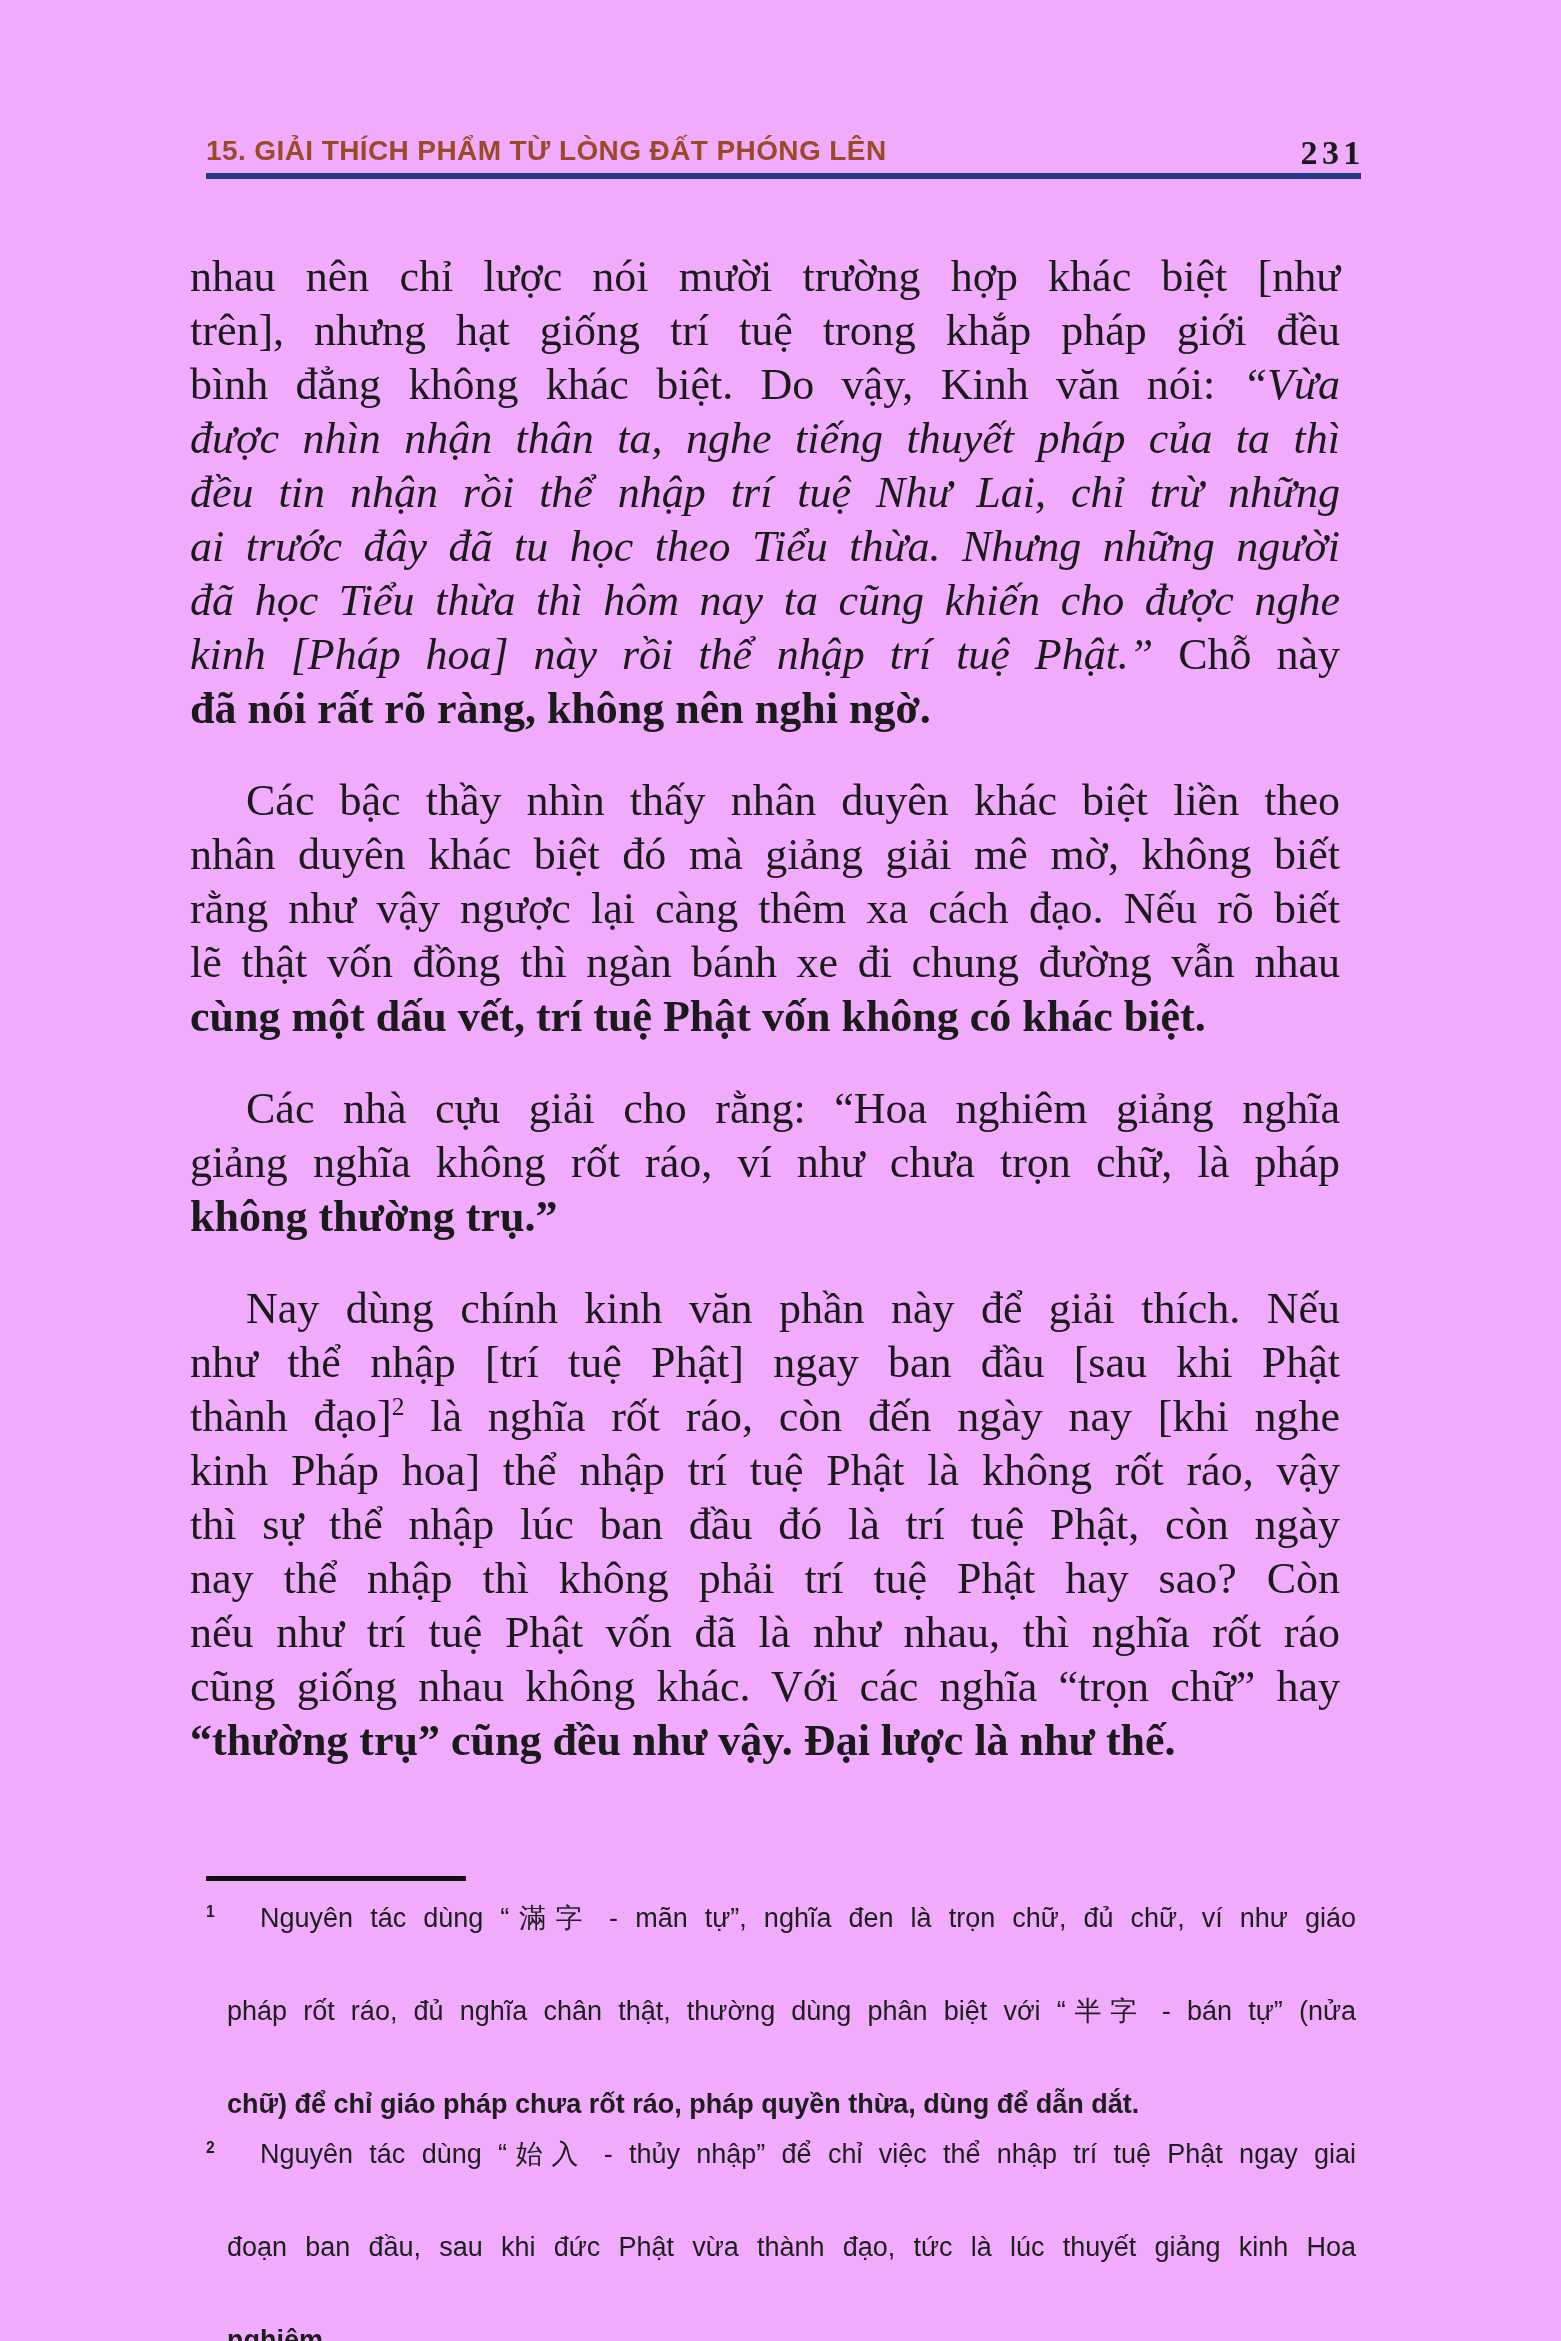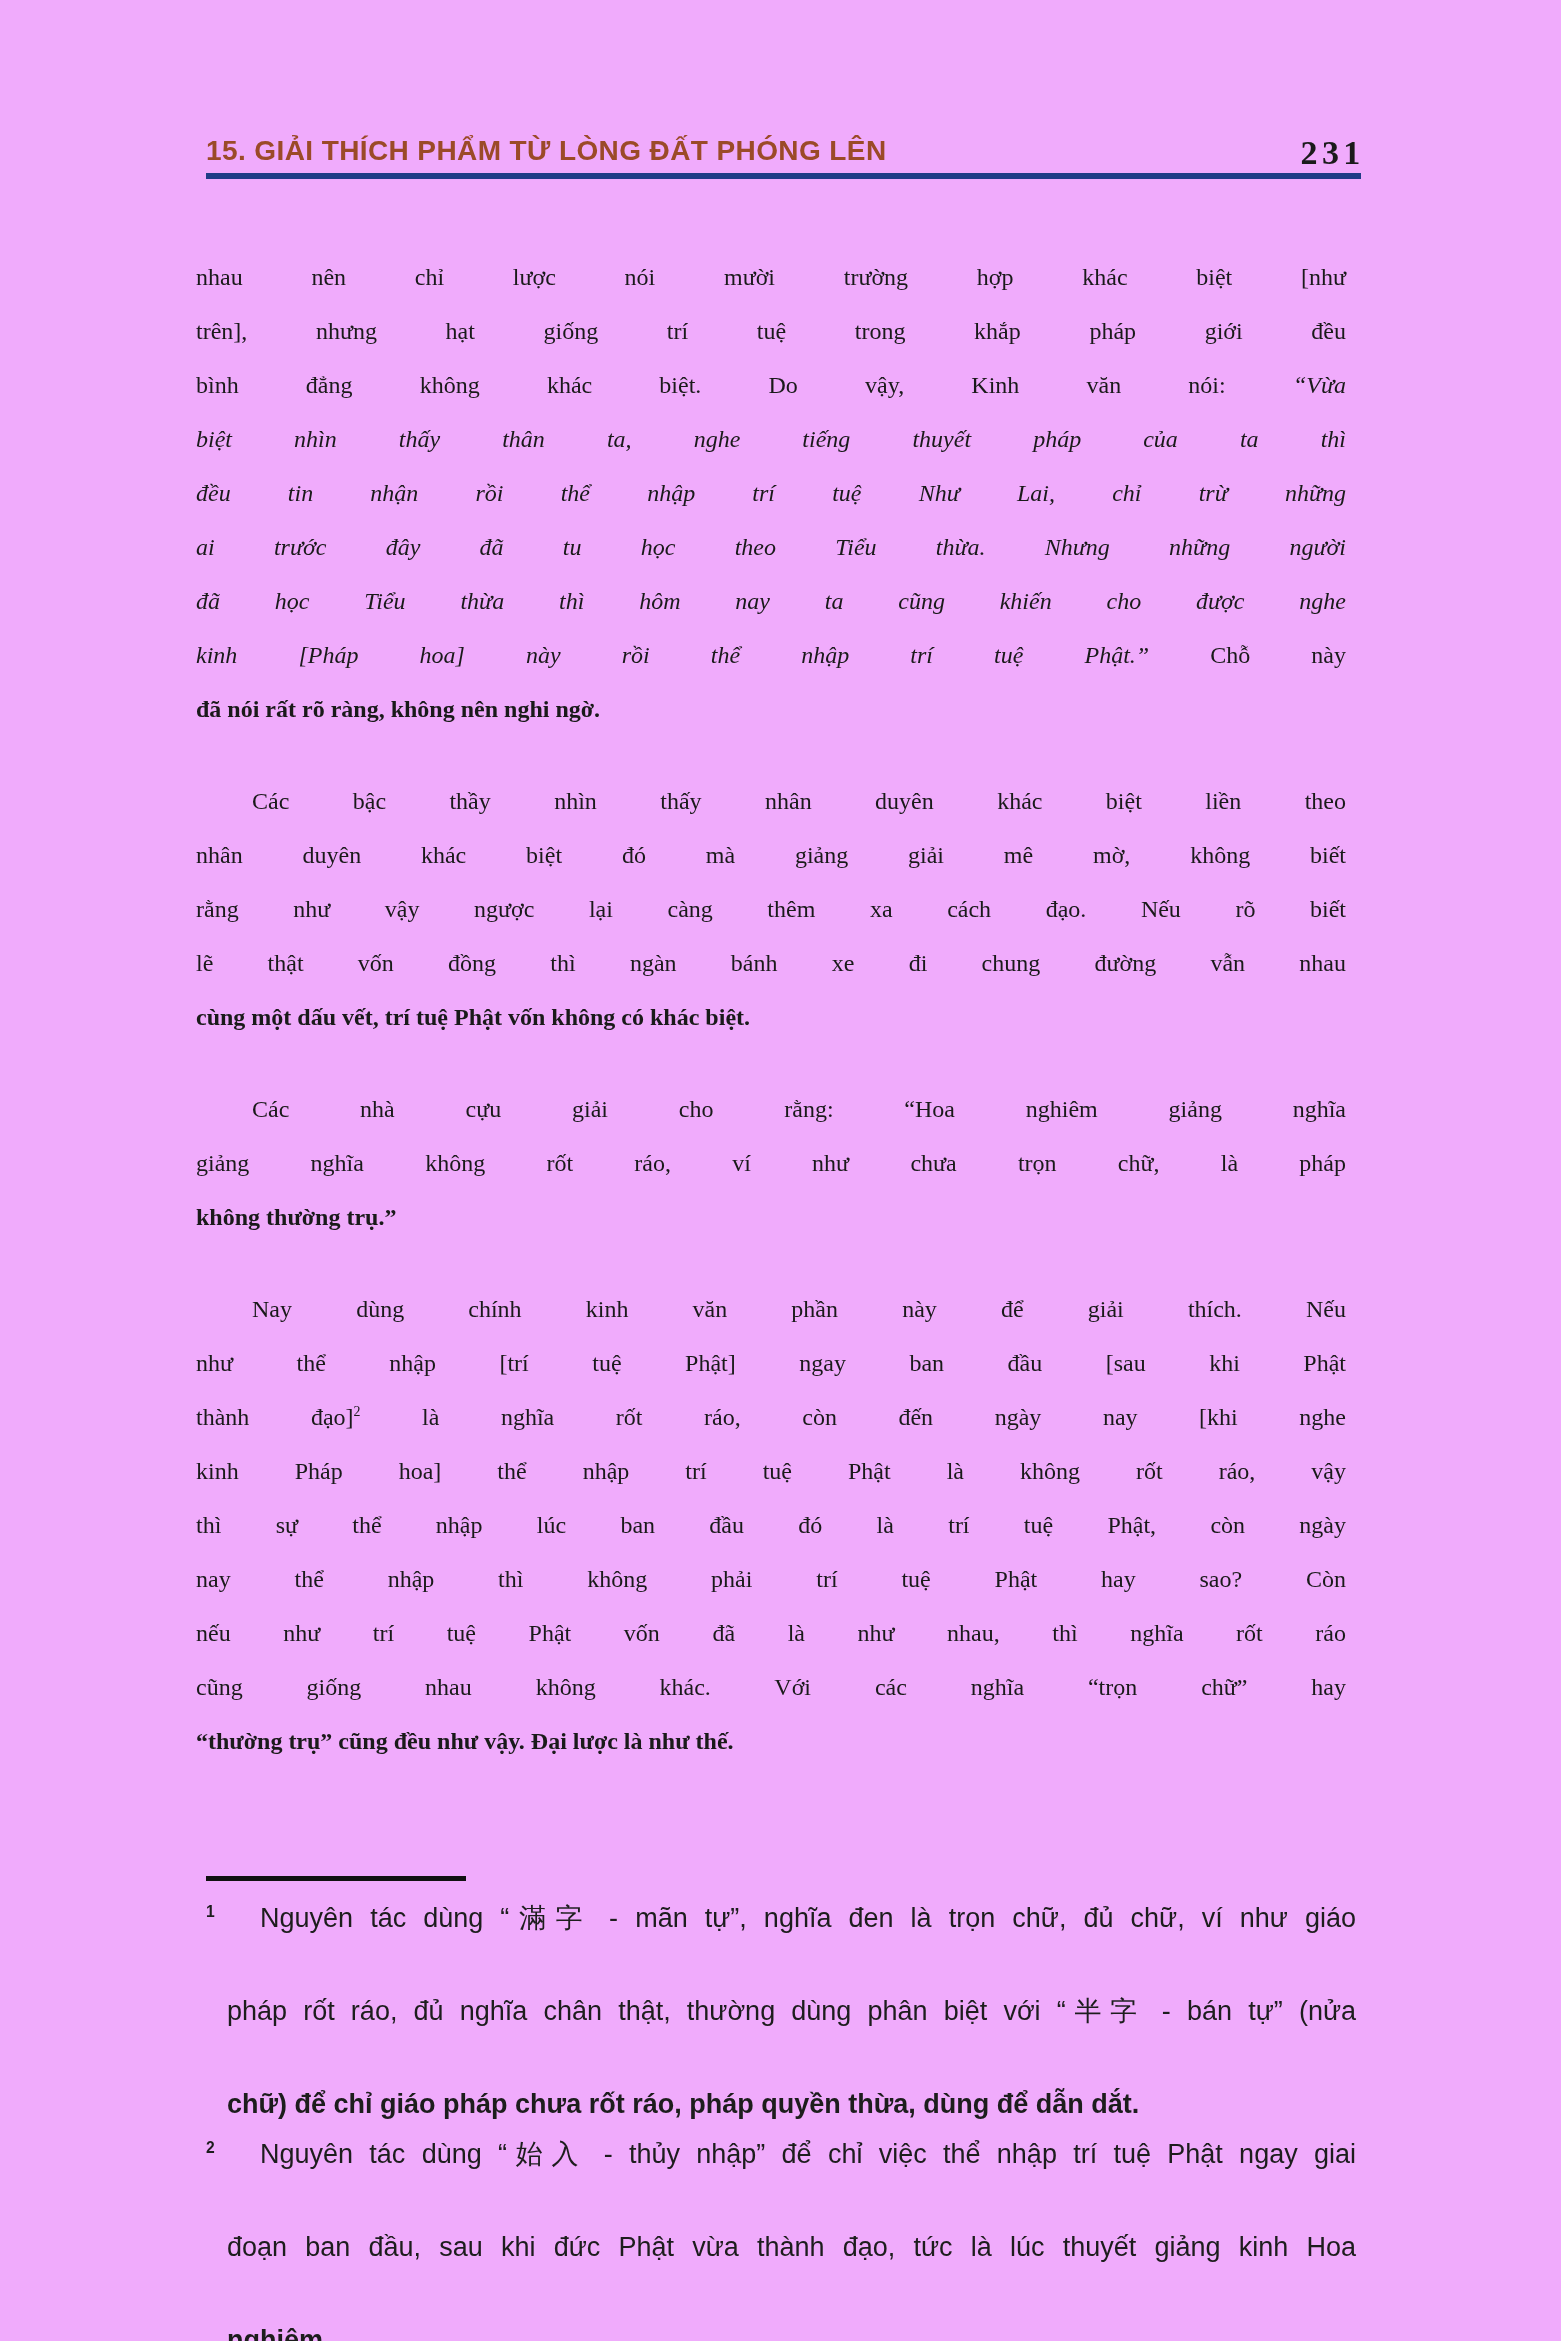--- a/index.html
+++ b/index.html
@@ -19,22 +19,22 @@
   }
   .pagenum{
     position:absolute;right:-3.5px;bottom:0;
     font-family:Liberation Serif, serif;font-weight:bold;
     font-size:34px;letter-spacing:4.3px;color:#1b1b1b;
   }
   .rule{position:absolute;left:206px;top:173px;width:1155px;height:6px;}
 
   
   .bodytext{
-    position:absolute;left:196px;top:250px;width:1150px;
-    font-size:24px;line-height:54px;color:#1a1a1a;
+    position:absolute;left:190px;top:250px;width:1150px;
+    font-size:44px;line-height:54px;color:#1a1a1a;
   }
   .para + .para{margin-top:38px;}
   .line{white-space:normal;}
   .aj{text-align:justify;text-align-last:justify;}
   .al{text-align:center;text-align-last:left;font-weight:bold;}
   .indent{text-indent:56px;}
   .it{font-style:italic;}
   .sup{font-size:58%;vertical-align:super;line-height:0;}
 
   
@@ -57,21 +57,21 @@
     <span class="chapter-title" style="color: rgb(155, 74, 40);">15. GIẢI THÍCH PHẨM TỪ LÒNG ĐẤT PHÓNG LÊN</span>
     <span class="pagenum">231</span>
   </div>
   <div class="rule" style="background: rgb(31, 60, 134);"></div>
 
   <main class="bodytext" id="bodytext" style="color: rgb(26, 26, 26);">
       <div class="para">
         <div class="line aj"><span>nhau nên chỉ lược nói mười trường hợp khác biệt [như</span></div>
         <div class="line aj"><span>trên], nhưng hạt giống trí tuệ trong khắp pháp giới đều</span></div>
         <div class="line aj"><span>bình đẳng không khác biệt. Do vậy, Kinh văn nói: </span><span class="it">“Vừa</span></div>
-        <div class="line aj"><span class="it">biệt nhìn thấy thân ta, nghe tiếng thuyết pháp của ta thì</span></div>
+        <div class="line aj"><span class="it">được nhìn nhận thân ta, nghe tiếng thuyết pháp của ta thì</span></div>
         <div class="line aj"><span class="it">đều tin nhận rồi thể nhập trí tuệ Như Lai, chỉ trừ những</span></div>
         <div class="line aj"><span class="it">ai trước đây đã tu học theo Tiểu thừa. Nhưng những người</span></div>
         <div class="line aj"><span class="it">đã học Tiểu thừa thì hôm nay ta cũng khiến cho được nghe</span></div>
         <div class="line aj"><span class="it">kinh [Pháp hoa] này rồi thể nhập trí tuệ Phật.”</span><span> Chỗ này</span></div>
         <div class="line al"><span>đã nói rất rõ ràng, không nên nghi ngờ.</span></div>
       </div>
       <div class="para">
         <div class="line aj indent"><span>Các bậc thầy nhìn thấy nhân duyên khác biệt liền theo</span></div>
         <div class="line aj"><span>nhân duyên khác biệt đó mà giảng giải mê mờ, không biết</span></div>
         <div class="line aj"><span>rằng như vậy ngược lại càng thêm xa cách đạo. Nếu rõ biết</span></div>

